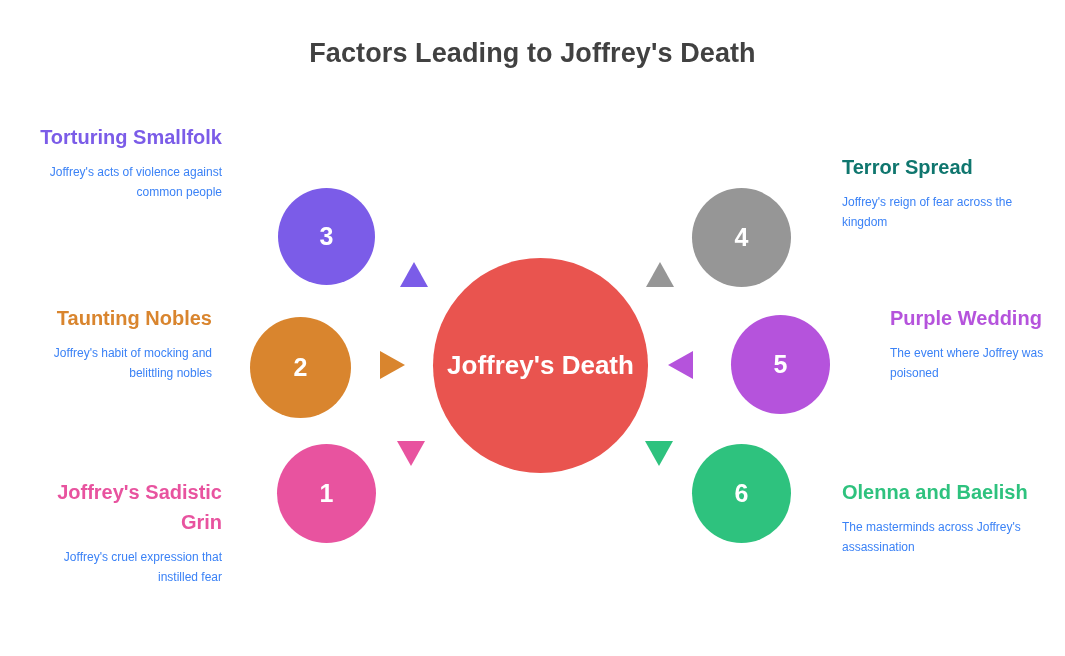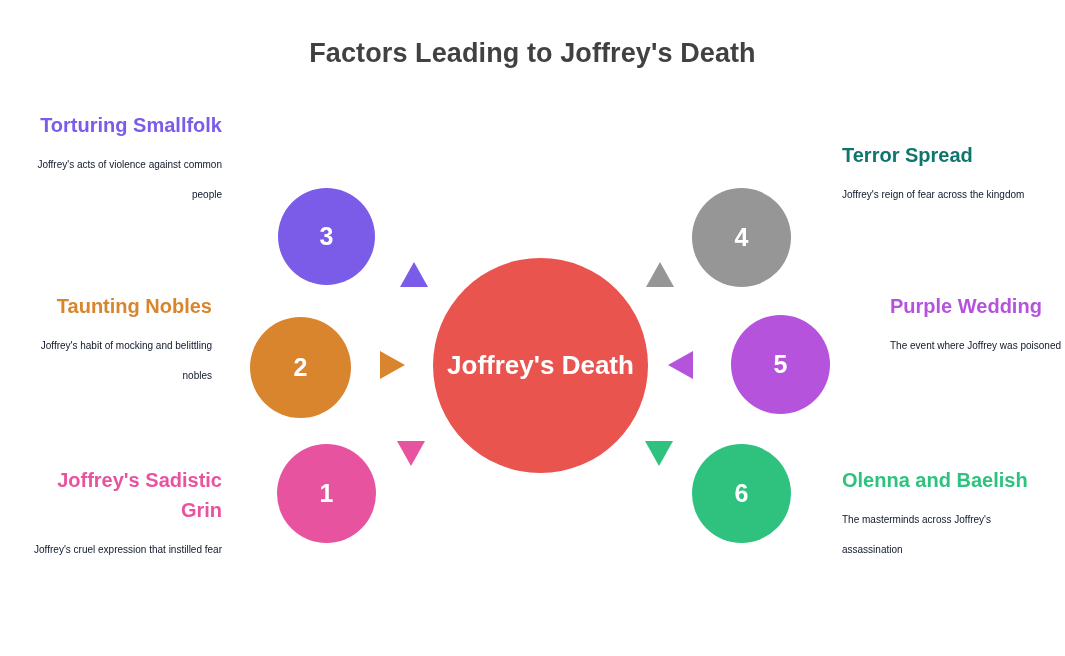--- a/index.html
+++ b/index.html
@@ -40,26 +40,26 @@
     position: absolute;
     width: 190px;
   }
   .textblock.left  { text-align: right; }
   .textblock.right { text-align: left;  }
 
   .tb-heading {
     font-size: 20px;
     font-weight: bold;
     line-height: 30px;
-    margin: 0 0 10px 0;
+    margin: 12px 0 10px 0;
   }
   .tb-desc {
-    font-size: 10px;
-    line-height: 30px;
-    color: #0f172a;
+    font-size: 12px;
+    line-height: 20px;
+    color: #3b82f6;
     margin: 0;
   }
 
   
   .node {
     position: absolute;
     border-radius: 50%;
     display: flex;
     align-items: center;
     justify-content: center;

